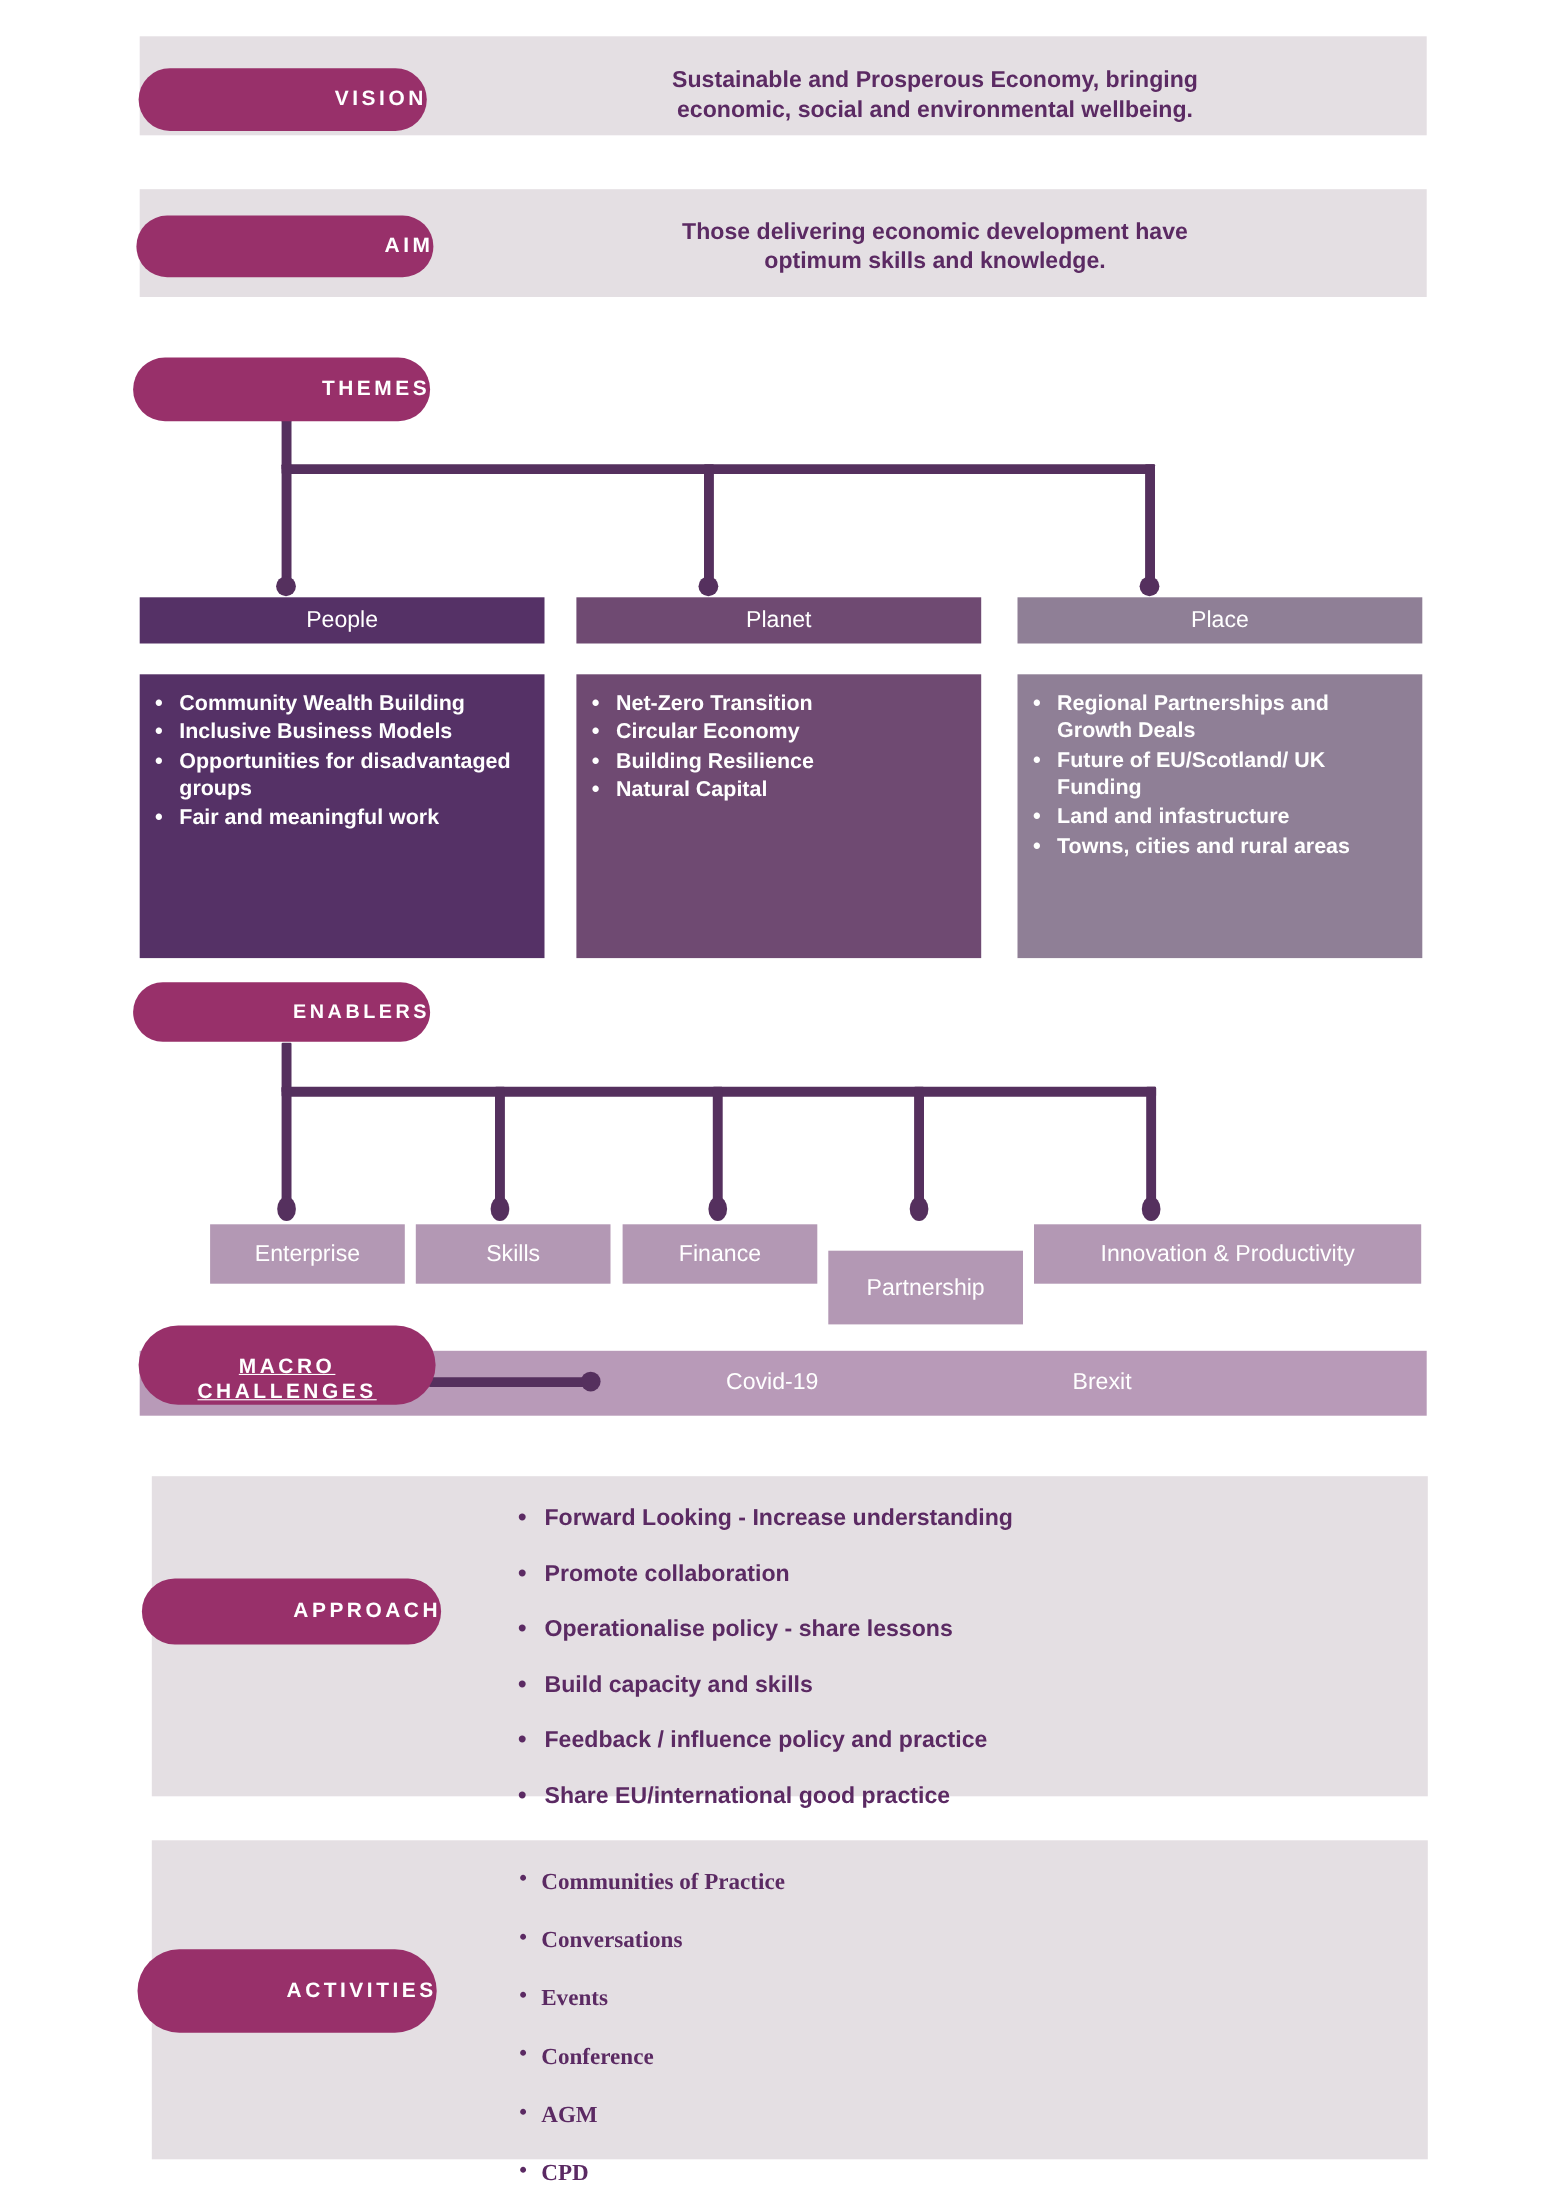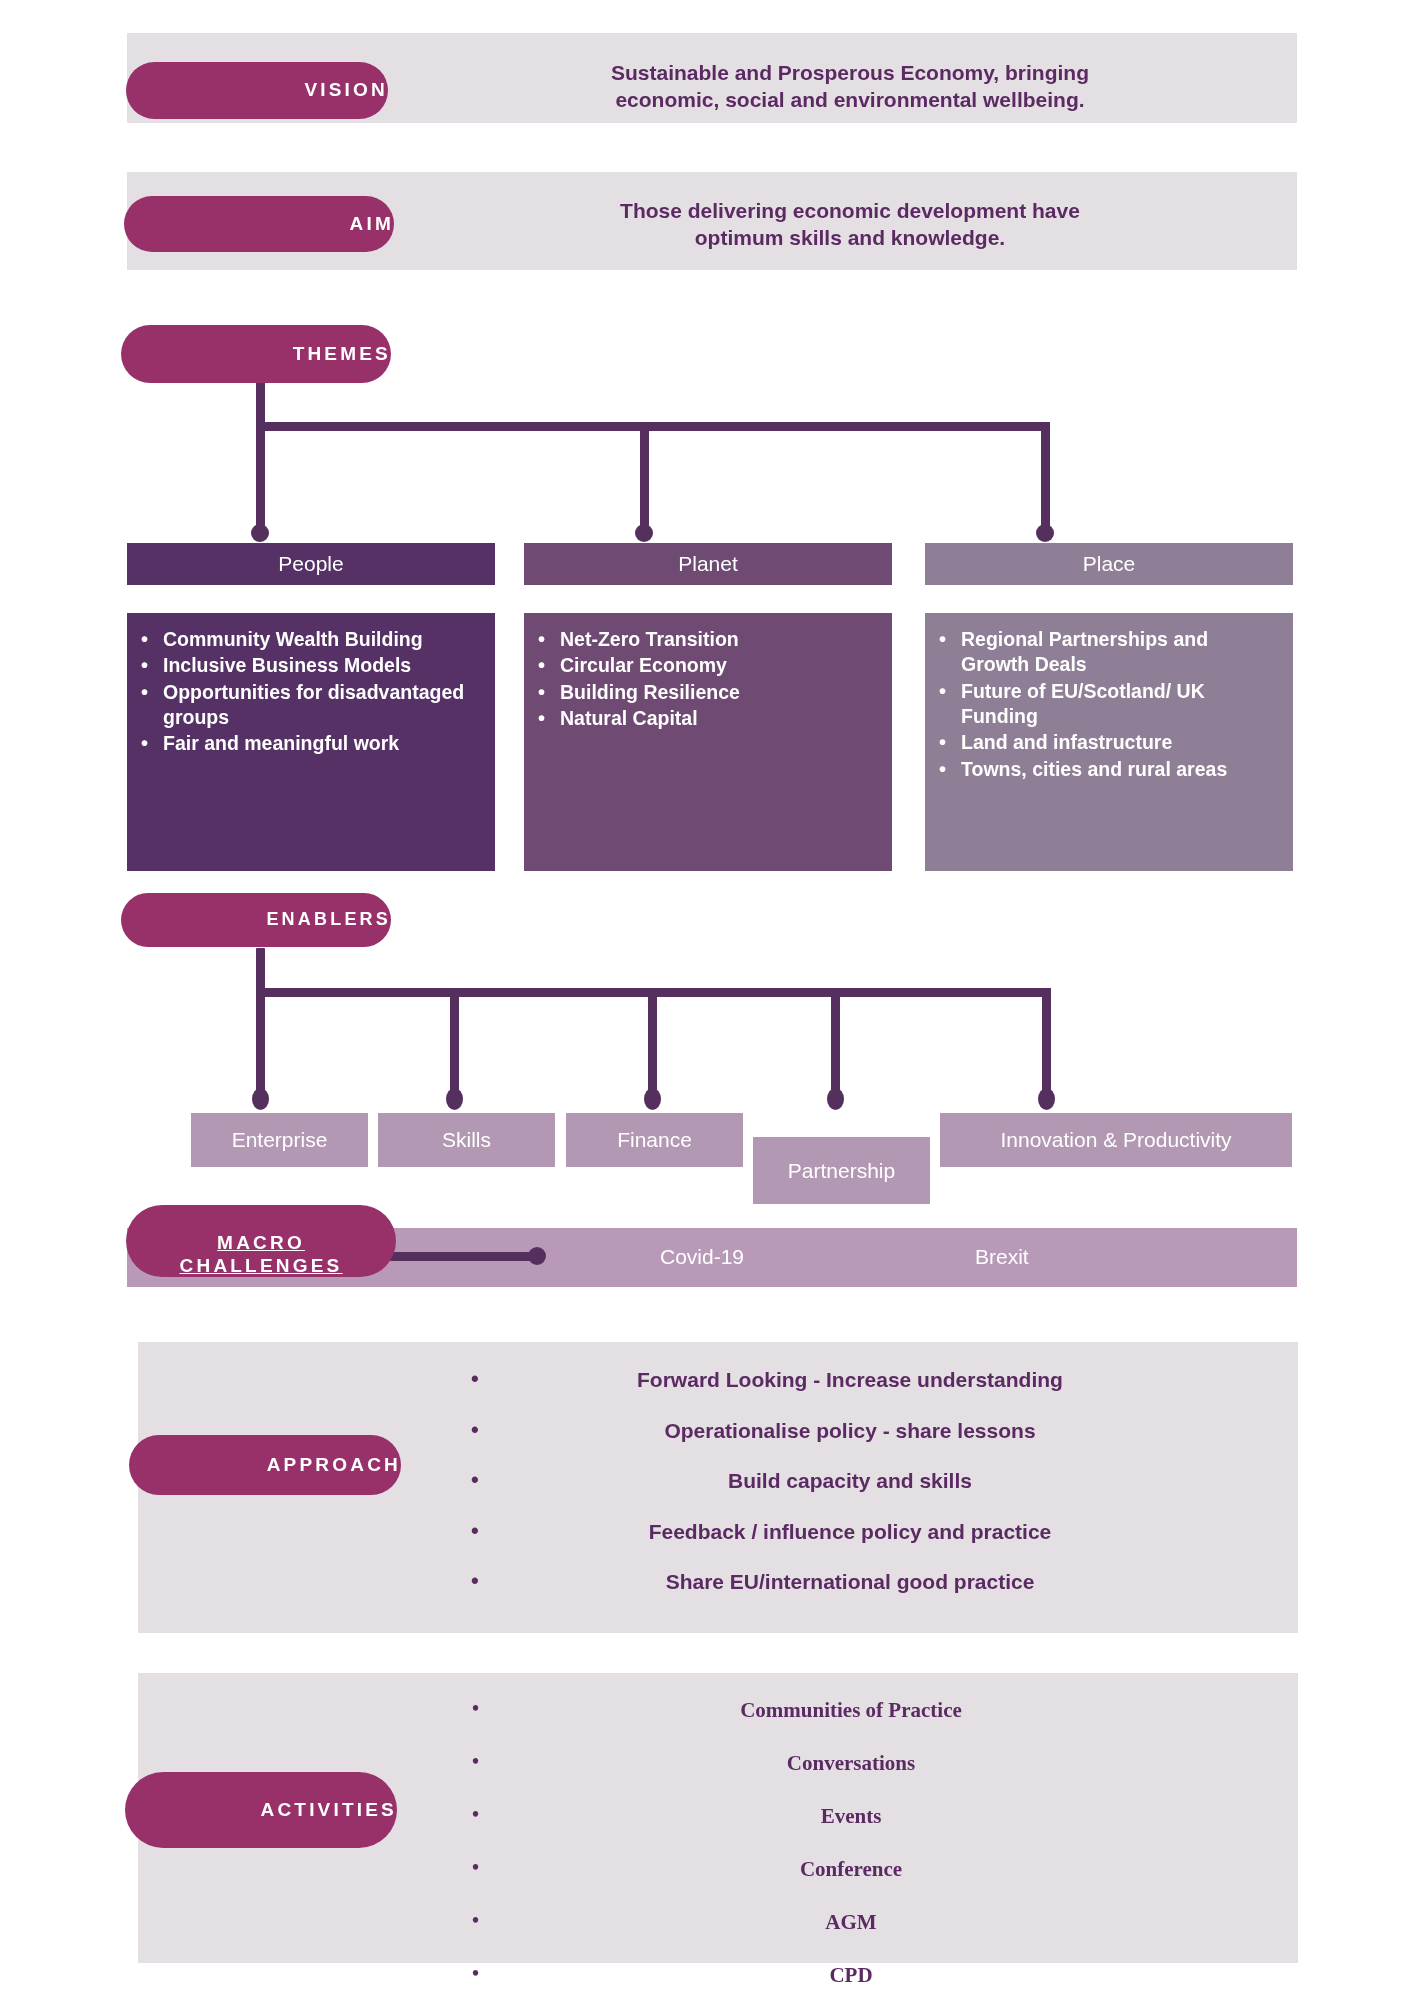--- a/index.html
+++ b/index.html
@@ -98,21 +98,21 @@
     background:#b89ab8;
     z-index:1;
   }
   .macro-item{
     position:absolute;
     color:#ffffff;font-size:21px;font-weight:400;
     z-index:5;
   }
 
   
-  .plain-list{position:absolute;z-index:3;text-align:center;}
+  .plain-list{position:absolute;z-index:3;}
   .plain-list div{
     position:relative;
     color:#5b2a63;
     font-weight:700;
     padding-left:30px;
   }
   .plain-list div:before{
     content:"\2022";
     position:absolute;left:6px;top:-2px;
     font-size:22px;
@@ -239,20 +239,21 @@
   <div class="macro-item" style="left:975px;top:1245px;">
     <span>Brexit</span>
   </div>
 
   <div class="band" style="left:138px;top:1342px;width:1160px;height:291px;"></div>
   <div class="pill" style="left:129px;top:1435px;width:272px;height:60px;font-size:19px;">
     <span>APPROACH</span>
   </div>
   <div class="plain-list approach-list" style="left:465px;top:1368px;width:740px;">
     <div>Forward Looking - Increase understanding</div>
+    <div>Promote collaboration</div>
     <div>Operationalise policy - share lessons</div>
     <div>Build capacity and skills</div>
     <div>Feedback / influence policy and practice</div>
     <div>Share EU/international good practice</div>
   </div>
 
   <div class="band" style="left:138px;top:1673px;width:1160px;height:290px;"></div>
   <div class="pill" style="left:125px;top:1772px;width:272px;height:76px;font-size:19px;">
     <span>ACTIVITIES</span>
   </div>

